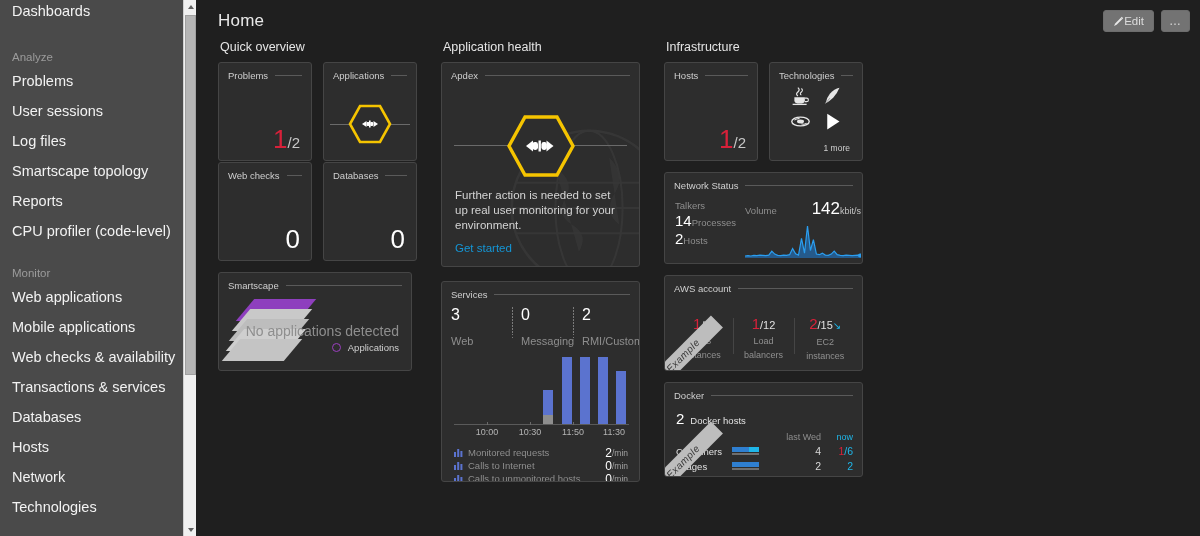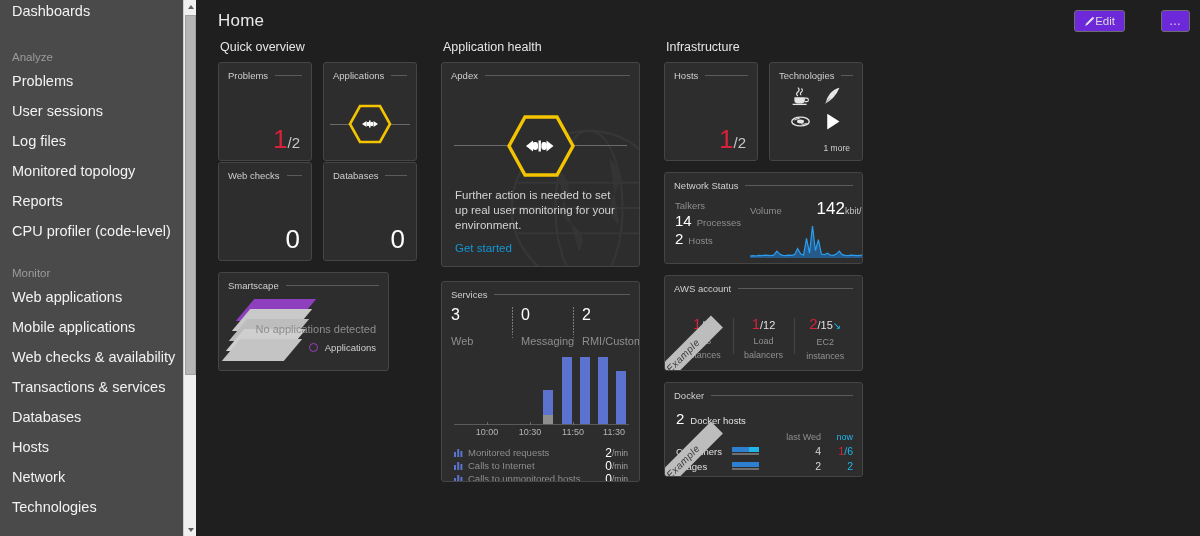--- a/index.html
+++ b/index.html
@@ -54,23 +54,23 @@
   .main {
     flex: 1; height: 536px; background: #1f1f1f;
     position: relative; padding: 10px 10px 0 22px; overflow: hidden;
   }
   .page-title {
     color: #e8e8e8; font-size: 17px; font-weight: 400;
     letter-spacing: .2px; margin: 1px 0 9px 0;
   }
   .topright { position: absolute; right: 10px; top: 10px; display: flex; gap: 7px; }
   .btn {
-    background: #6d28d9; border: 1px solid #6d6d6d; border-radius: 3px;
+    background: #737373; border: 1px solid #6d6d6d; border-radius: 3px;
     color: #dcdcdc; font-size: 11.5px; height: 22px; padding: 0 9px;
-    display: flex; align-items: center; cursor: pointer; margin-left: 29px;
+    display: flex; align-items: center; cursor: pointer;
   }
   .btn.icon-only { padding: 0 7px; letter-spacing: 1px; font-size: 12px; }
   .pencil { display:block; }
 
   .columns { display: flex; gap: 24px; }
   .col { display: flex; flex-direction: column; }
   .col-head {
     color: #e5e5e5; font-size: 12.5px; margin: 0 0 7px 2px; height: 15px;
   }
 
@@ -93,29 +93,29 @@
   }
   .bignum .warn { color: #d8213a; }
   .bignum .den { font-size: 15px; color: #c8c8c8; }
 
   
   .hexwrap { position: relative; display: flex; align-items: center; justify-content: center; }
   .hexline { position: absolute; left: 0; right: 0; height: 1px; background: #6a6a6a; }
 
   
   .t-small { width: 94px; height: 99px; }
-  .t-smartscape { width: 171px; height: 99px; }
+  .t-smartscape { width: 194px; height: 99px; }
 
   
   .stack { position: absolute; left: 12px; top: 26px; width: 76px; height: 62px; }
   .layer {
     position: absolute; width: 62px; height: 22px; left: 0;
     transform: skewX(-40deg);
   }
-  .no-apps { position: absolute; right: 12px; top: 50px; color: #8e8e8e; font-size: 11px; }
+  .no-apps { position: absolute; right: 12px; top: 50px; color: #8e8e8e; font-size: 14px; }
   .apps-legend {
     position: absolute; right: 12px; top: 69px; display: flex; align-items: center;
     gap: 7px; color: #d0d0d0; font-size: 9.5px;
   }
   .ring { width: 9px; height: 9px; border: 1.6px solid #9b3fbf; border-radius: 50%; }
 
   
   .t-apdex { width: 199px; height: 205px; }
   .globe {
     position: absolute; right: -34px; bottom: -26px; width: 168px; height: 168px;
@@ -166,21 +166,21 @@
     position: absolute; left: 0; right: 0; top: 22px;
     display: grid; grid-template-columns: 1fr 1fr; row-gap: 5px; padding: 0 14px;
     justify-items: center; align-items: center;
   }
   .tech-more { position: absolute; right: 12px; bottom: 7px; color: #d0d0d0; font-size: 8.5px; }
 
   .t-wide { width: 199px; height: 92px; }
   .net-body { display: flex; padding: 9px 10px 0 10px; }
   .net-left { width: 66px; }
   .net-lbl { color: #8e8e8e; font-size: 9.5px; }
-  .net-row { display: flex; align-items: baseline; gap: 5px; margin-top: 1px; }
+  .net-row { display: flex; align-items: baseline; margin-top: 1px; }
   .net-num { color: #ffffff; font-size: 15px; line-height: 17px; }
   .net-sub { color: #8e8e8e; font-size: 9.5px; }
   .net-div {
     width: 1px; align-self: stretch; margin: 0 9px 0 0;
     background: repeating-linear-gradient(to bottom, #7a7a7a 0 1.5px, transparent 1.5px 3px);
   }
   .net-right { flex: 1; position: relative; }
   .net-head { display: flex; align-items: baseline; justify-content: space-between; }
   .vol-val { color: #ffffff; font-size: 17px; line-height: 17px; }
   .vol-unit { color: #c4c4c4; font-size: 9px; }
@@ -238,21 +238,21 @@
     <div class="nav-spacer-lg"></div>
     <div class="nav-group">Analyze</div>
 
     <div class="nav-item">
       <span>Problems</span></div>
     <div class="nav-item">
       <span>User sessions</span></div>
     <div class="nav-item">
       <span>Log files</span></div>
     <div class="nav-item">
-      <span>Monitored topology</span></div>
+      <span>Smartscape topology</span></div>
     <div class="nav-item">
       <span>Reports</span></div>
     <div class="nav-item">
       <span>CPU profiler (code-level)</span></div>
 
     <div class="nav-spacer-sm"></div>
     <div class="nav-group">Monitor</div>
 
     <div class="nav-item">
       <span>Web applications</span></div>

